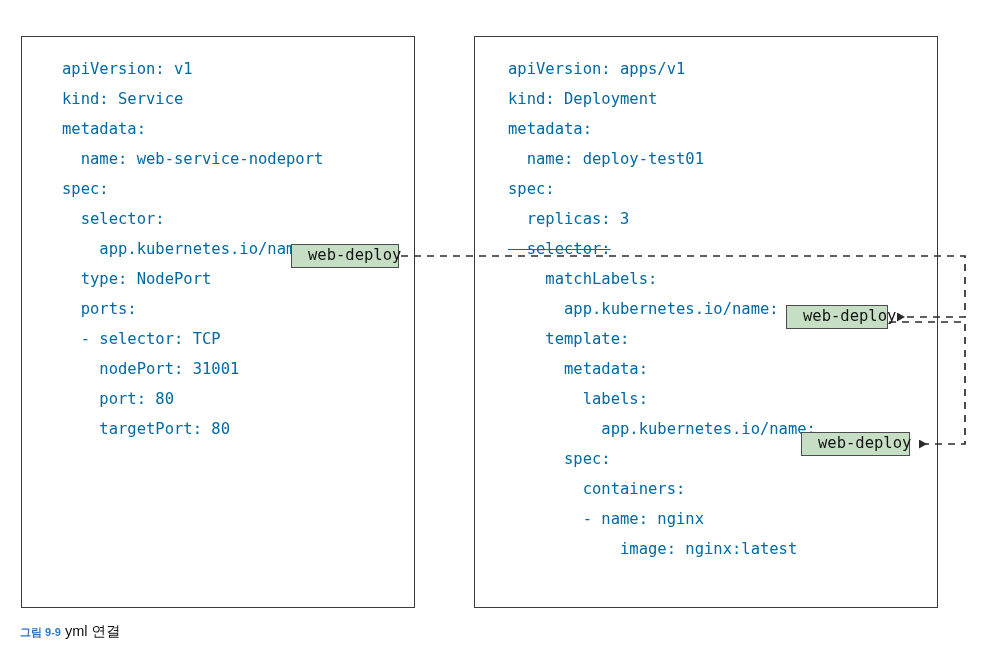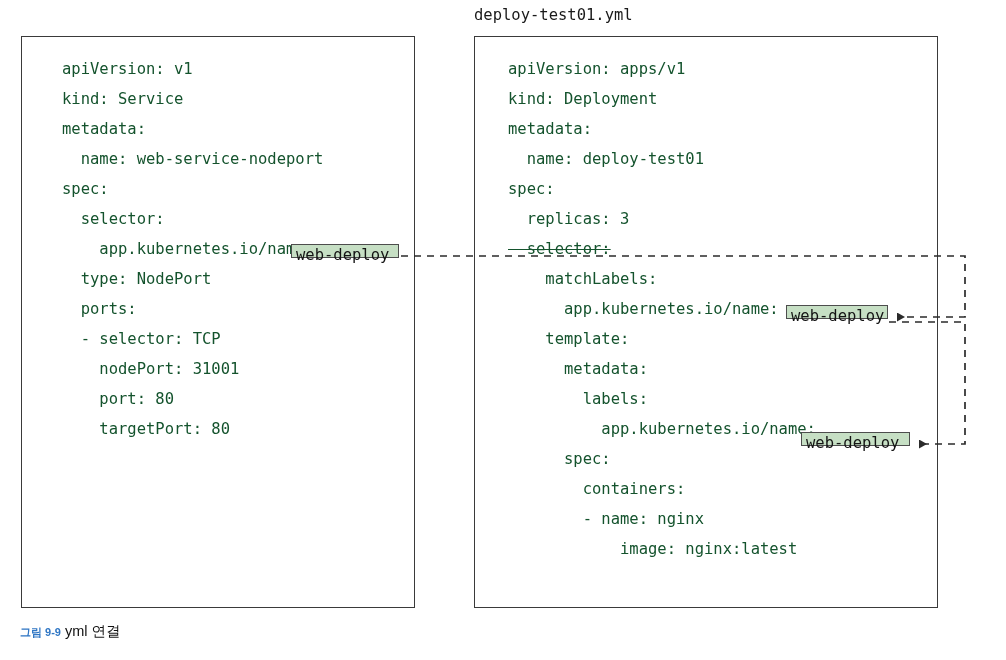--- a/index.html
+++ b/index.html
@@ -39,42 +39,43 @@
   }
   #panel-left  { left: 21px;  top: 36px; width: 394px; height: 572px; }
   #panel-right { left: 474px; top: 36px; width: 464px; height: 572px; }
 
   
   .code-line {
     position: absolute;
     font-family: "DejaVu Sans Mono", monospace;
     font-size: 15.5px;
     line-height: 20px;
-    color: #14532d;
+    color: #0369a1;
     white-space: pre;
     height: 20px;
   }
   .code-left  { left: 40px; }
   .code-right { left: 507px; }
 
   .strike { text-decoration: line-through; text-decoration-thickness: 1.3px; }
 
   
   .chip {
     position: absolute;
     background: #c6dfc4;
     border: 1.6px solid #4d4d4d;
     box-sizing: border-box;
     font-family: "DejaVu Sans Mono", monospace;
     font-size: 15.5px;
     color: #141414;
-    height: 14px;
+    height: 24px;
     line-height: 21px;
+    text-align: center;
     white-space: pre;
-    padding: 0 4px;
+    padding: 0 16px;
   }
   #chip-service       { left: 291px; top: 244px; width: 108px; }
   #chip-matchlabels   { left: 786px; top: 305px; width: 102px; }
   #chip-podlabels     { left: 801px; top: 432px; width: 109px; }
 
   
   #connectors {
     position: absolute;
     left: 0; top: 0;
     width: 1006px;
@@ -98,21 +99,20 @@
     font-size: 11px;
   }
   #caption .cap-text { color: #111111; }
 </style>
 </head>
 <body>
 
 <div id="canvas">
 
 
-  <div class="file-label" id="label-right">deploy-test01.yml</div>
 
   <div class="yaml-panel" id="panel-left">
     <div class="code-line code-left" style="top:22px">apiVersion: v1</div>
     <div class="code-line code-left" style="top:52px">kind: Service</div>
     <div class="code-line code-left" style="top:82px">metadata:</div>
     <div class="code-line code-left" style="top:112px">  name: web-service-nodeport</div>
     <div class="code-line code-left" style="top:142px">spec:</div>
     <div class="code-line code-left" style="top:172px">  selector:</div>
     <div class="code-line code-left" style="top:202px">    app.kubernetes.io/name:</div>
     <div class="code-line code-left" style="top:232px">  type: NodePort</div>

